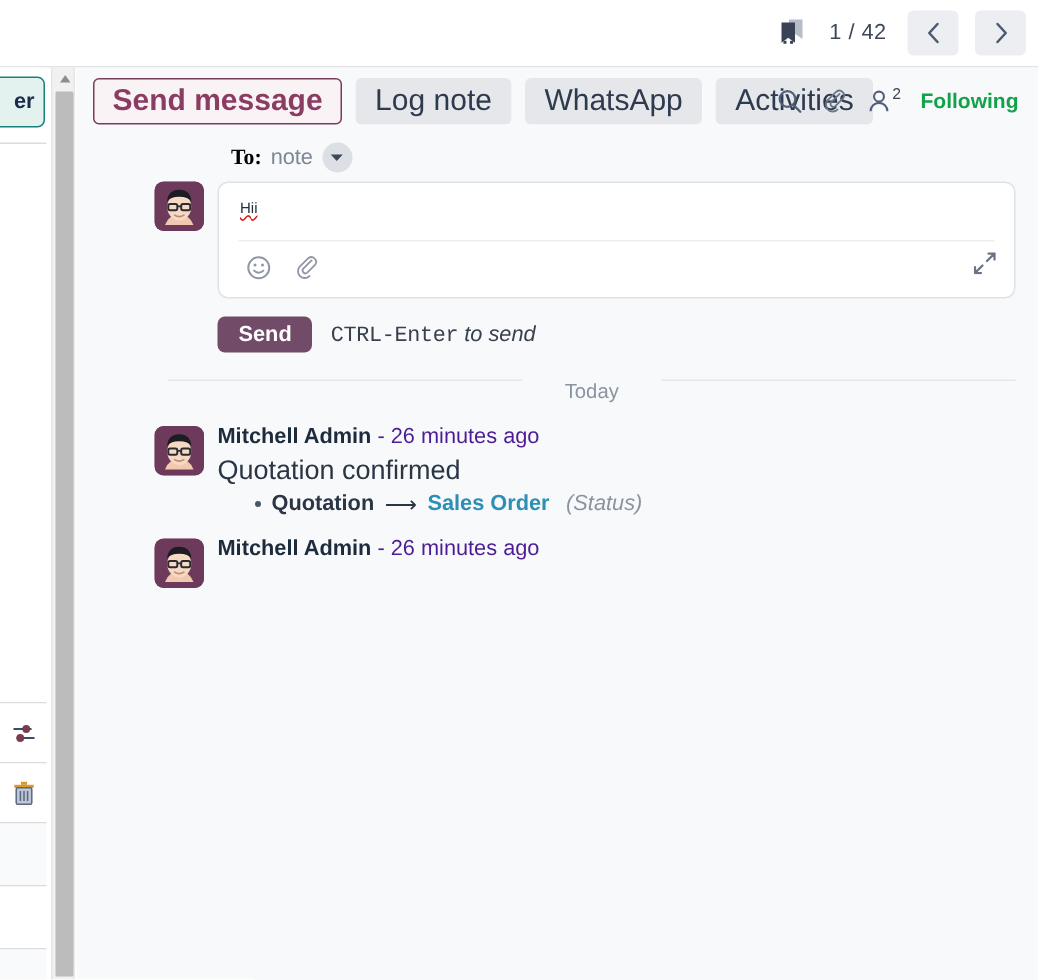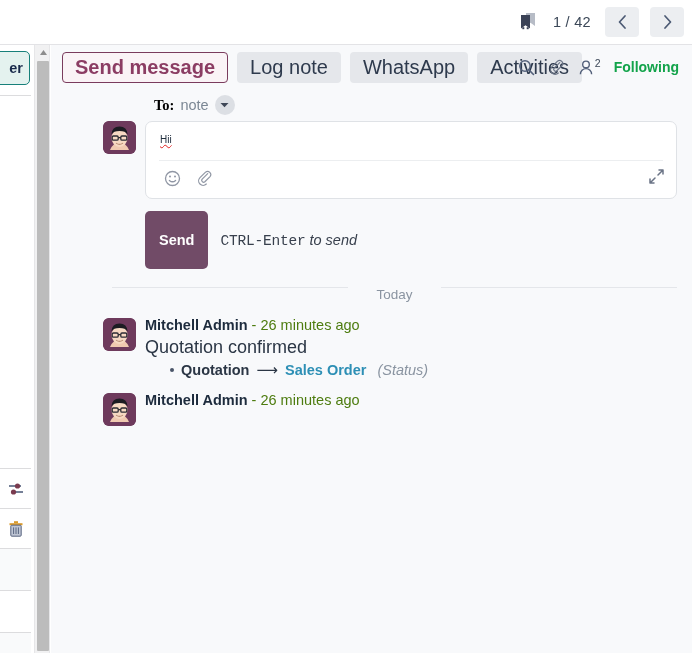--- a/index.html
+++ b/index.html
@@ -140,42 +140,42 @@
     display: flex; align-items: center; gap: 15px; padding: 9px 14px 9px 18px;
     position: relative;
   }
   .composer-tools .tool-icon { opacity: .75; }
   .expand-icon { position: absolute; right: 12px; bottom: 8px; cursor: pointer; }
   .send-row {
     display: flex; align-items: center; gap: 12px; padding: 12px 0 0 42px;
   }
   .send-btn {
     background: #714b67; color: #ffffff; border: none; border-radius: 5px;
-    font-size: 14.5px; font-weight: 600; padding: 21px 14px; cursor: pointer;
+    font-size: 14.5px; font-weight: 600; padding: 4px 14px; cursor: pointer;
     font-family: "Liberation Sans", sans-serif;
   }
   .send-hint { font-size: 14.5px; color: #38404d; }
   .send-hint .kbd { font-family: "Liberation Mono", monospace; letter-spacing: -.2px; }
   .send-hint .em { font-style: italic; }
 
   
   .thread { padding: 18px 15px 0 52px; }
   .day-divider {
     display: flex; align-items: flex-start; gap: 28px; margin: 0 0 14px 0;
     padding-left: 9px;
   }
   .day-divider .line { flex: 1; height: 1px; background: #e4e6ea; }
   .day-divider .label { font-size: 13.5px; color: #8a94a1; }
 
   .msg { display: flex; margin-bottom: 12px; }
   .msg .avatar { margin-top: 2px; }
   .msg-body { margin-left: 9px; flex: 1; }
   .msg-head { font-size: 14.5px; line-height: 1.35; }
   .msg-author { font-weight: 700; color: #1d2b3d; }
-  .msg-time { color: #4d7c0f; }
+  .msg-time { color: #4c1d95; }
   .msg-subject { font-size: 18px; color: #2b3645; margin-top: 1px; }
   .msg-plain { font-size: 14.5px; color: #2b3645; margin-top: 1px; padding-left: 25px; }
   .track-list { list-style: none; margin: 3px 0 0 0; padding-left: 25px; }
   .track-item { font-size: 14.5px; color: #2b3645; display: flex; align-items: center; gap: 7px; }
   .track-bullet { width: 4px; height: 4px; border-radius: 50%; background: #4a5568; flex: 0 0 4px; }
   .track-from { font-weight: 700; color: #2b3645; }
   .track-arrow { color: #2b3645; font-size: 15px; }
   .track-to { font-weight: 700; color: #2d8fb5; }
   .track-field { font-style: italic; color: #8a94a1; margin-left: 4px; }
 </style>

